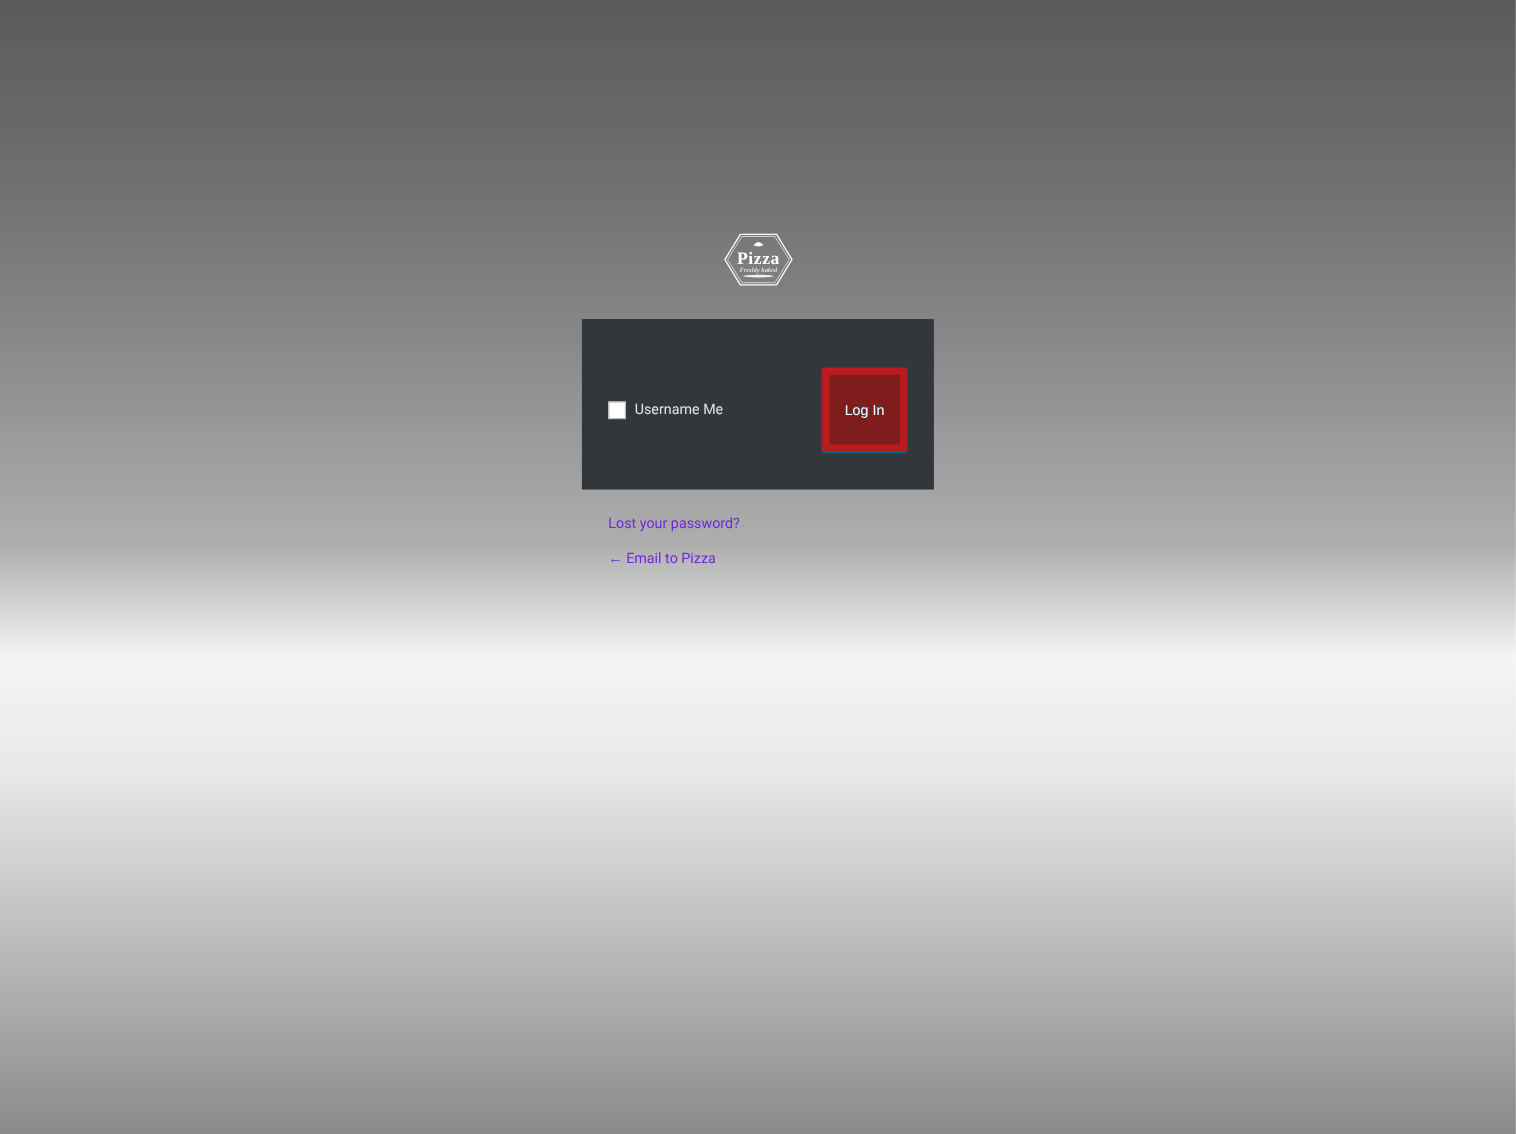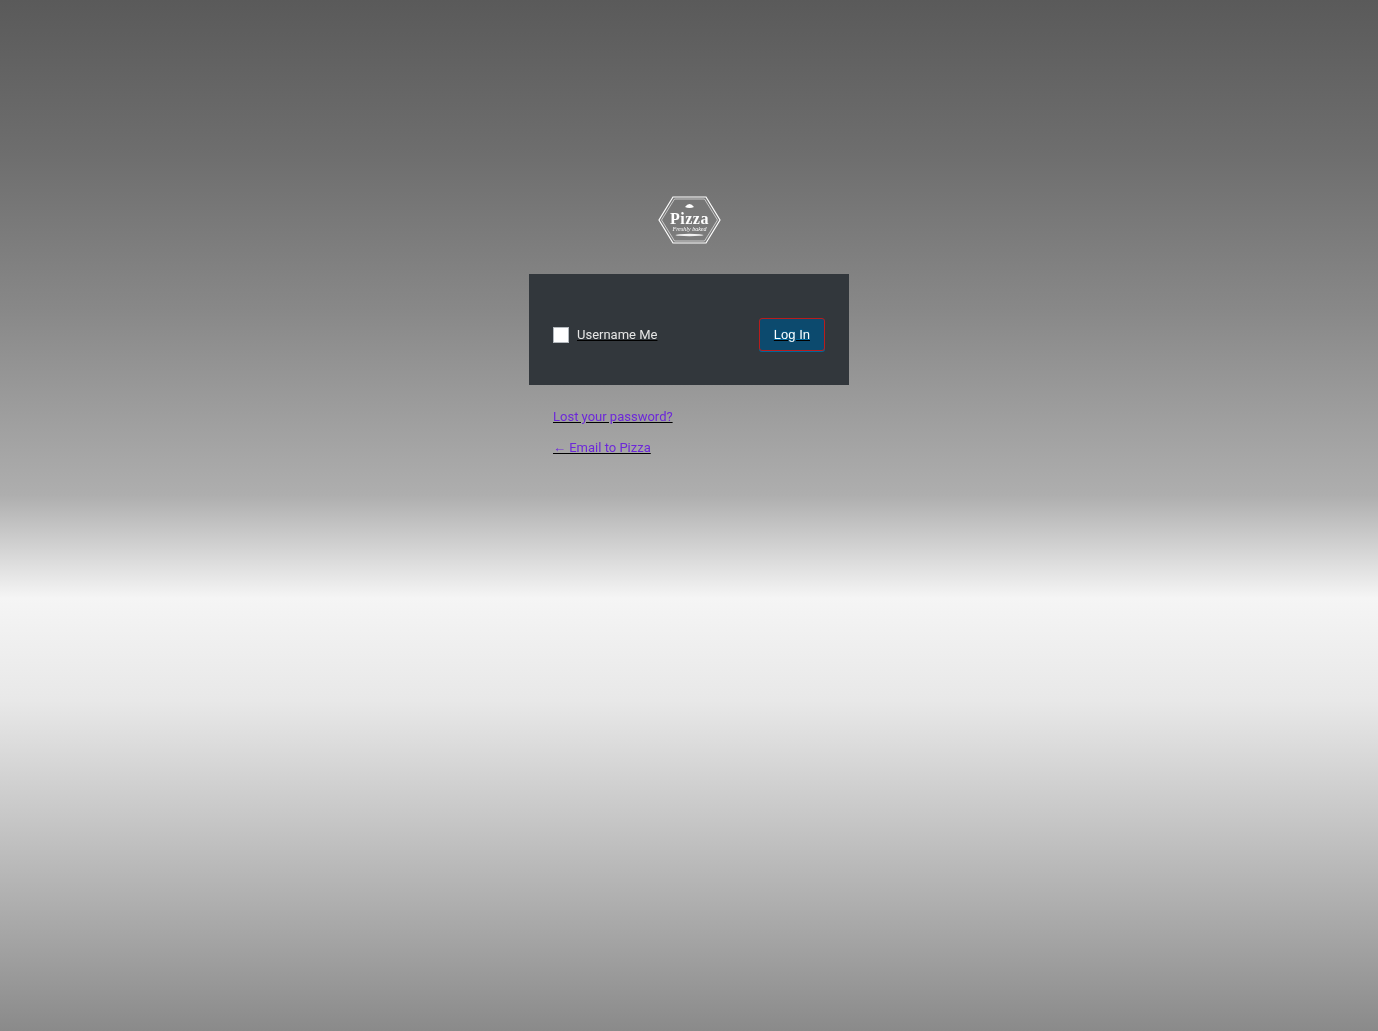--- a/index.html
+++ b/index.html
@@ -9,23 +9,22 @@
     }
     body {
       font-family: -apple-system, BlinkMacSystemFont, "Segoe UI", Roboto, "Helvetica Neue", Arial, sans-serif;
       background: linear-gradient(to bottom, #5a5a5a 0%, #6e6e6e 15%, #888888 30%, #aeaeae 48%, #f5f5f5 58%, #e8e8e8 68%, #bfbfbf 82%, #8a8a8a 100%);
       min-height: 1031px;
       width: 1378px;
       overflow: hidden;
     }
     .login-container {
       width: 320px;
-      margin: 0 auto;
+      margin: 16px auto;
       padding-top: 195px;
-      text-decoration: underline;
     }
     .logo-wrap {
       text-align: center;
       margin-bottom: 25px;
     }
     .logo-hex {
       display: inline-block;
       position: relative;
       width: 65px;
       height: 50px;
@@ -95,25 +94,25 @@
       background: #ffffff;
       border: 1px solid #b4b9be;
       cursor: pointer;
     }
     .remember-wrap label {
       color: #e5e5e5;
       font-size: 13px;
       cursor: pointer;
     }
     .login-button {
-      background: #0c4a6e;
+      background: #7f1d1d;
       color: #ffffff;
-      border: 1px solid #b91c1c;
+      border: 7px solid #b91c1c;
       border-radius: 3px;
-      padding: 8px 14px;
+      padding: 24px 14px;
       font-size: 13px;
       cursor: pointer;
       box-shadow: 0 1px 0 #006799;
       text-shadow: 0 -1px 1px #006799;
     }
     .nav-links {
       padding: 24px 24px 0 24px;
     }
     .nav-links a {
       display: block;

